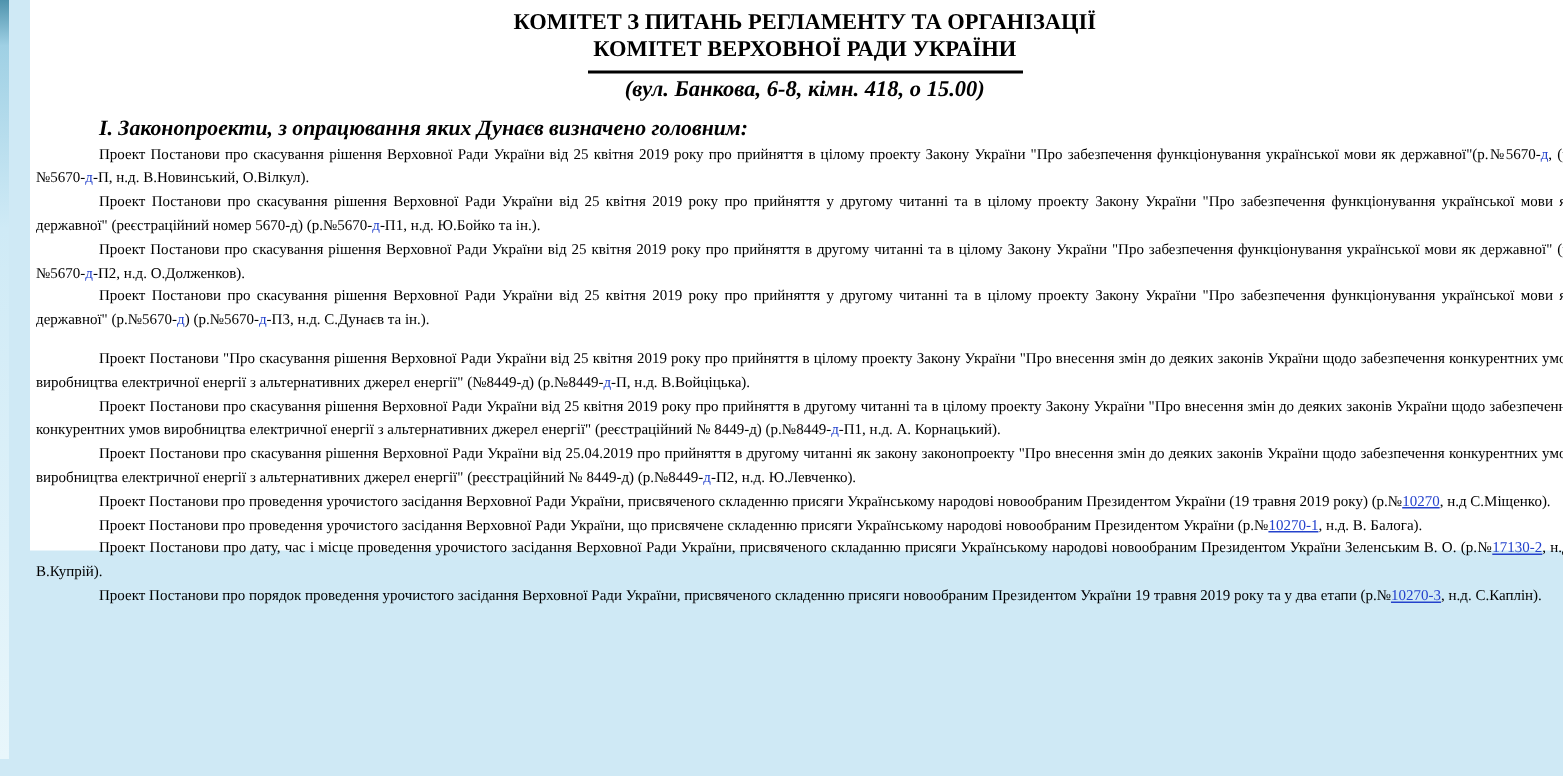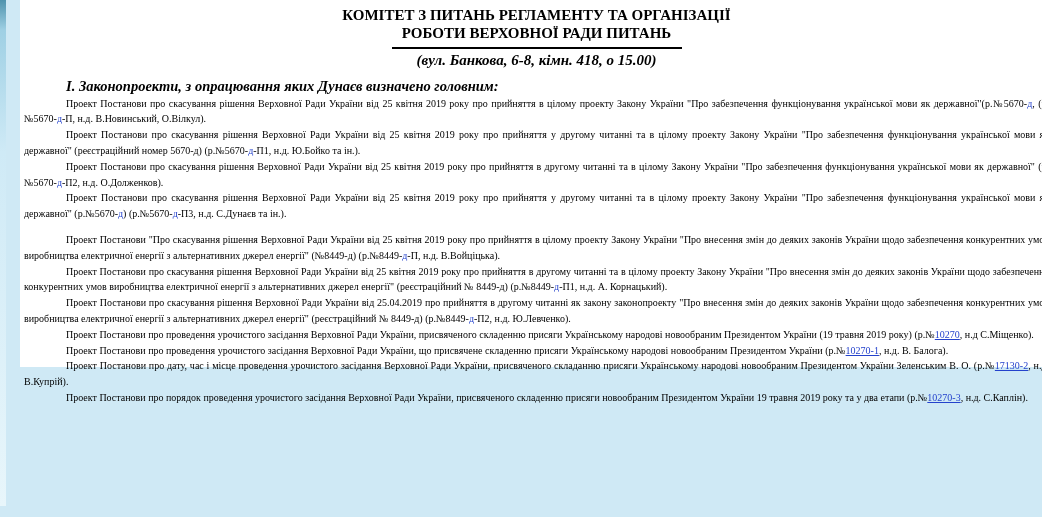--- a/index.html
+++ b/index.html
@@ -47,21 +47,21 @@
   a.plain { text-decoration: none; }
 </style>
 </head>
 <body>
 
 <div class="page-bg">
   <div class="left-edge"></div>
   <div class="paper">
     <div class="doc-title">
       <span>КОМІТЕТ З ПИТАНЬ РЕГЛАМЕНТУ ТА ОРГАНІЗАЦІЇ</span><br>
-      <span>РОБОТИ ВЕРХОВНОЇ РАДИ ПИТАНЬ</span>
+      <span>КОМІТЕТ ВЕРХОВНОЇ РАДИ УКРАЇНИ</span>
     </div>
     <div class="header-rule"></div>
     <div class="doc-address">(вул. Банкова, 6-8, кімн. 418, о 15.00)</div>
     <div class="section-heading">І. Законопроекти, з  опрацювання яких Дунаєв визначено головним:</div>
     <div class="bill-list" id="paragraphs">
         <p>Проект Постанови про скасування рішення Верховної Ради України від 25 квітня 2019 року про прийняття в цілому проекту Закону України "Про забезпечення функціонування української мови як державної"(р.№5670-<a href="#" class="plain">д</a>,  (р.№5670-<a href="#" class="plain">д</a>-П, н.д. В.Новинський, О.Вілкул).</p>
         <p>Проект Постанови про скасування рішення Верховної Ради України від 25 квітня 2019 року про прийняття у другому читанні та в цілому проекту Закону України "Про забезпечення функціонування української мови як державної" (реєстраційний номер 5670-д) (р.№5670-<a href="#" class="plain">д</a>-П1, н.д. Ю.Бойко та ін.).</p>
         <p>Проект Постанови про скасування рішення Верховної Ради України від 25 квітня 2019 року про прийняття в другому читанні та в цілому Закону України "Про забезпечення функціонування української мови як державної" (р.№5670-<a href="#" class="plain">д</a>-П2, н.д. О.Долженков).</p>
         <p>Проект Постанови про скасування рішення Верховної Ради України від 25 квітня 2019 року про прийняття у другому читанні та в цілому проекту Закону України "Про забезпечення функціонування української мови як державної" (р.№5670-<a href="#" class="plain">д</a>)  (р.№5670-<a href="#" class="plain">д</a>-П3, н.д. С.Дунаєв та ін.).</p>
         <p class="gap">Проект Постанови "Про скасування рішення Верховної Ради України від 25 квітня 2019 року про прийняття в цілому проекту Закону України "Про внесення змін до деяких законів України щодо забезпечення конкурентних умов виробництва електричної енергії з альтернативних джерел енергії" (№8449-д)  (р.№8449-<a href="#" class="plain">д</a>-П, н.д. В.Войціцька).</p>

